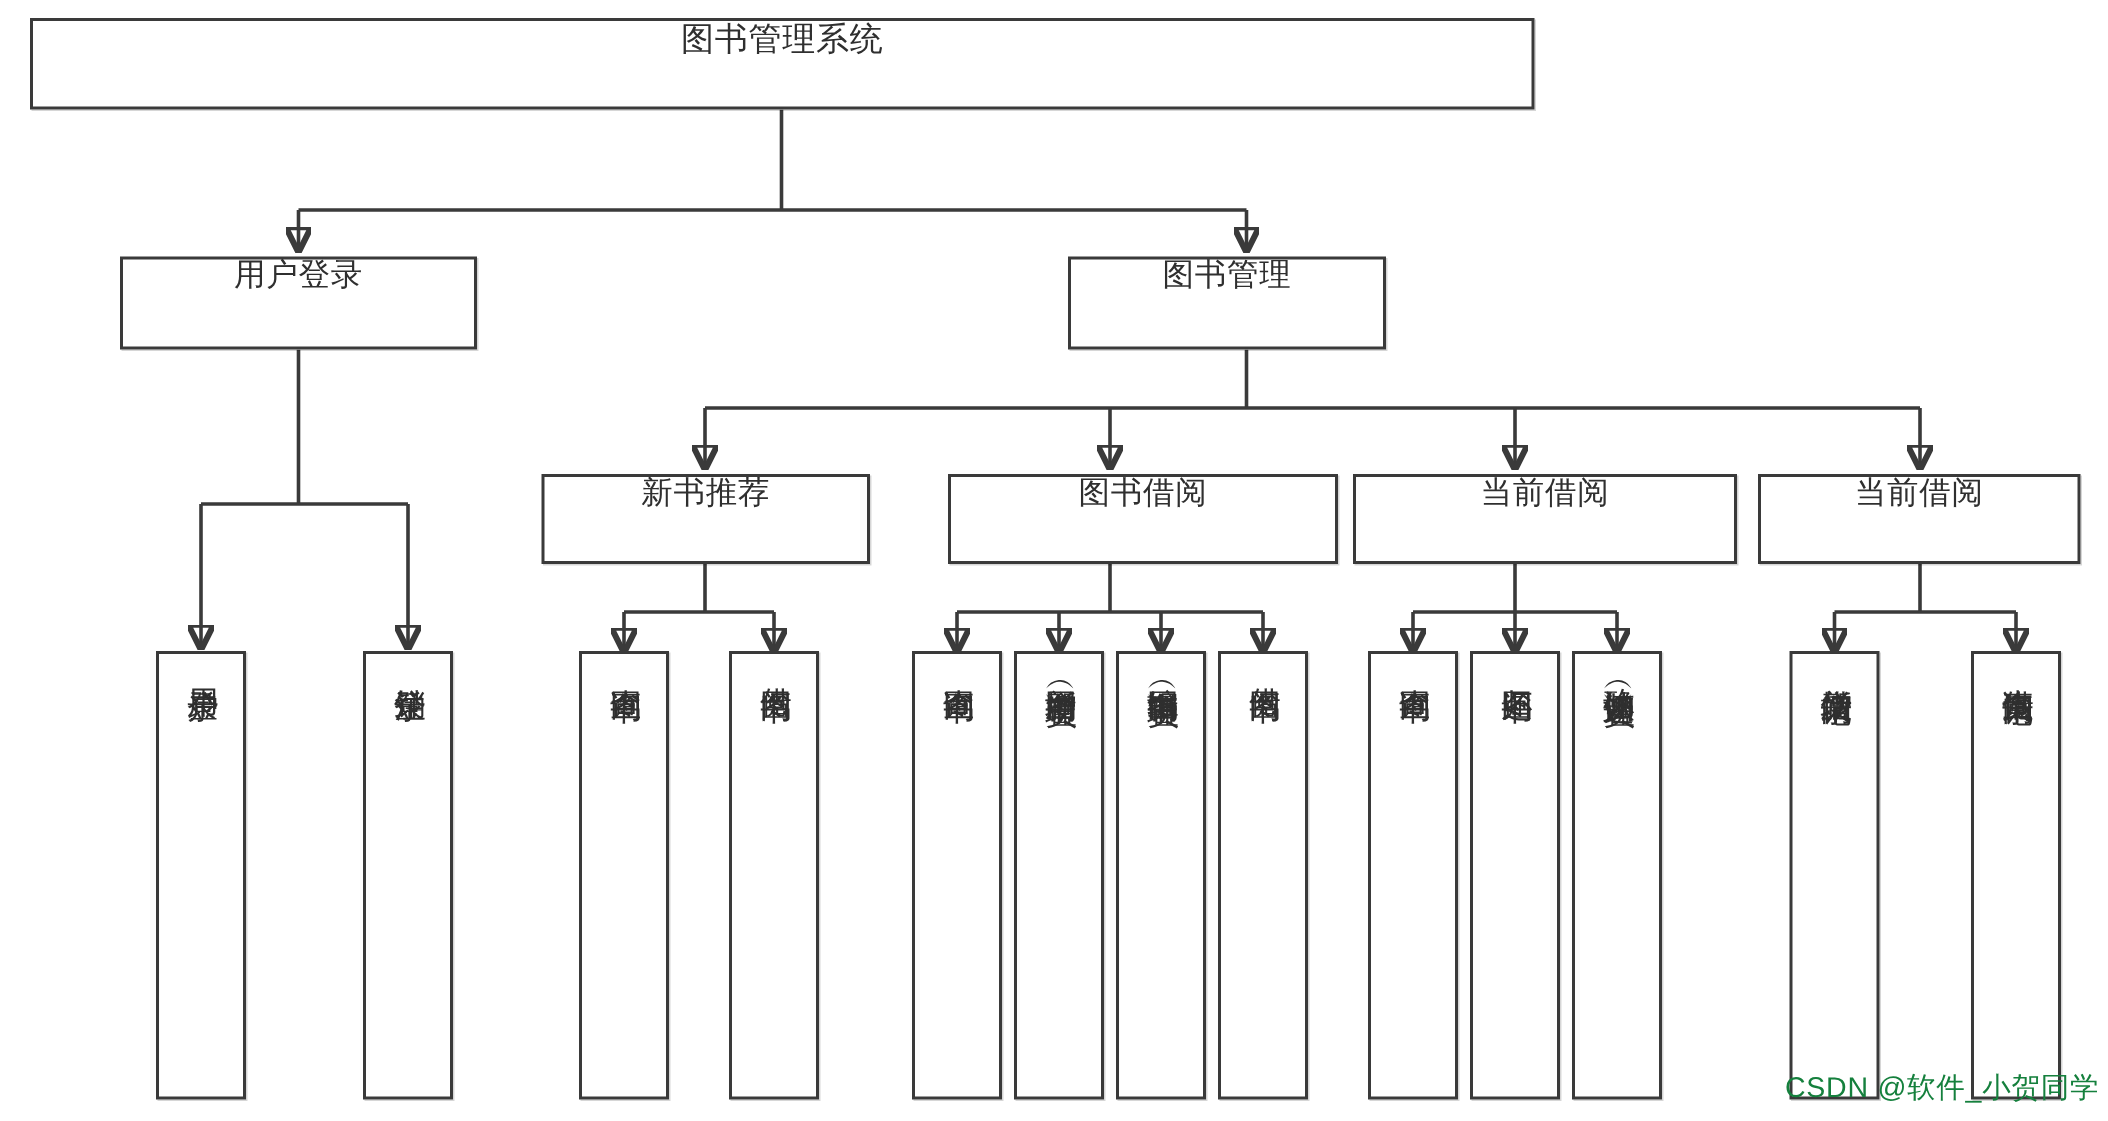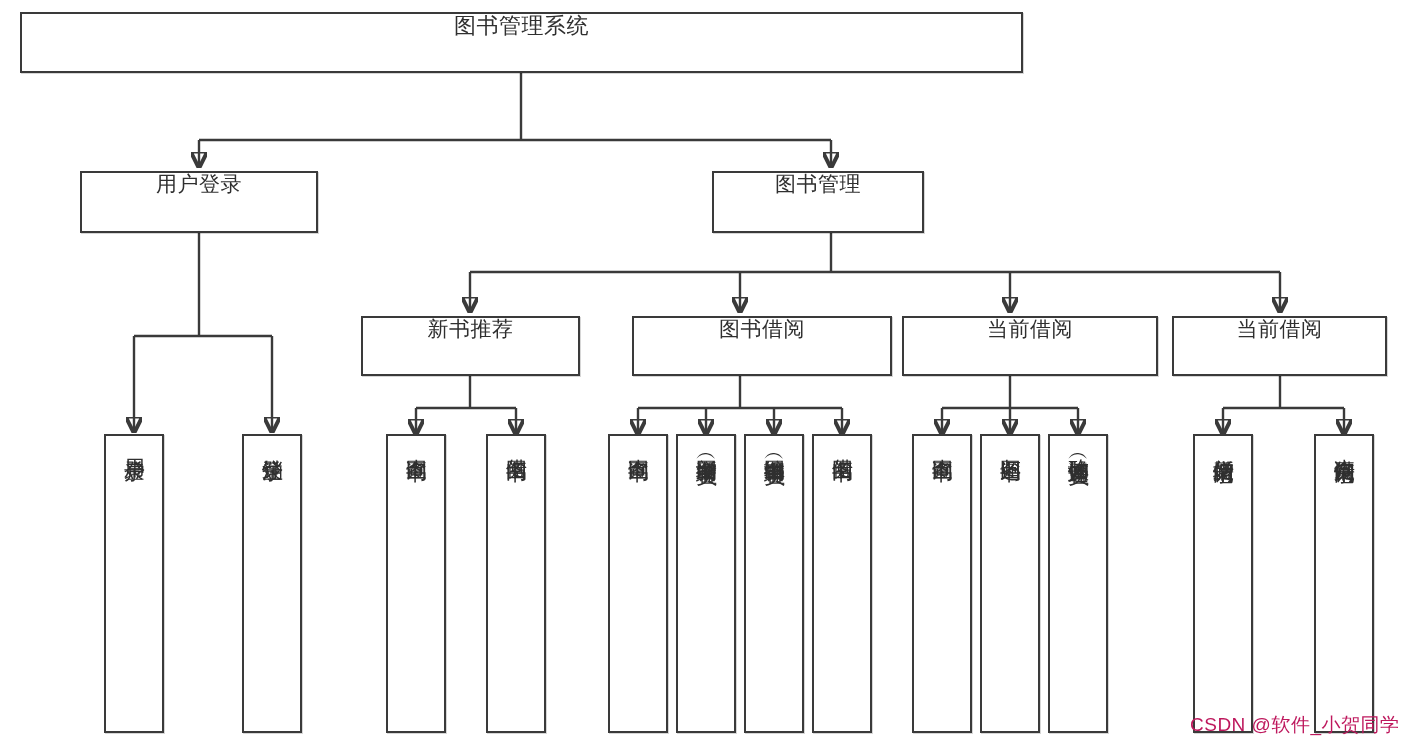--- a/index.html
+++ b/index.html
@@ -64,21 +64,21 @@
   svg.links path, svg.links line {
     stroke: #3a3a3a;
     stroke-width: 2.4;
     fill: none;
   }
   .watermark {
     position: absolute;
     left: 1190px;
     top: 712px;
     font-size: 19px;
-    color: #be185d;
+    color: #15803d;
     white-space: nowrap;
     letter-spacing: 0.5px;
   }
 </style>
 </head>
 <body>
 
 <div id="canvas">
 
   <svg class="links" viewBox="0 0 1405 747">

